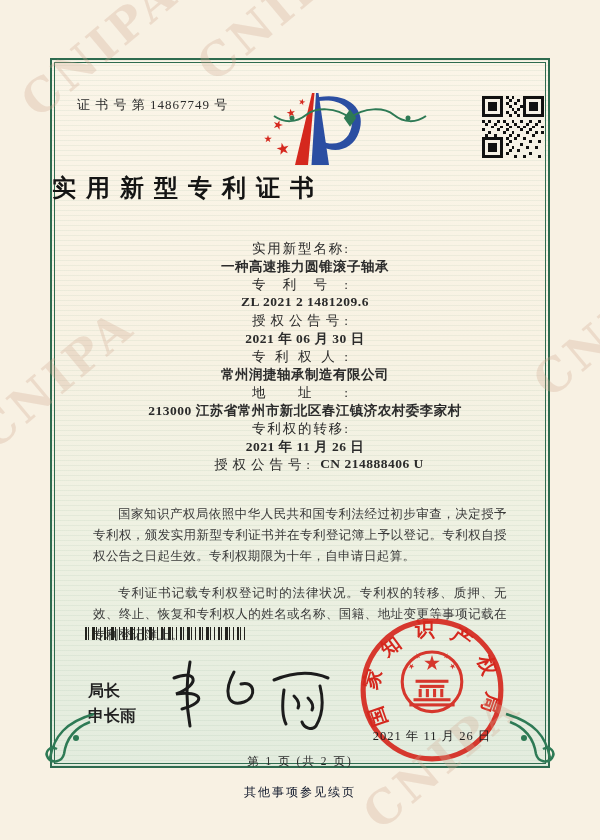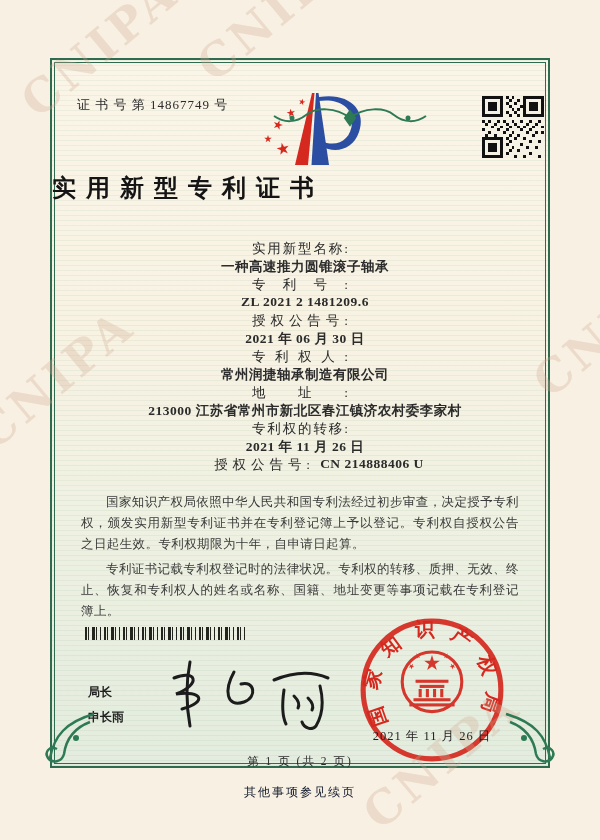--- a/index.html
+++ b/index.html
@@ -36,34 +36,34 @@
   }
   
   .fields{position:absolute; left:25px; right:25px; top:180px; font-size:13.5px;}
   .field-row{height:36px; display:flex; align-items:center;flex-direction:column;}
   .lbl{display:inline-block; width:96px; text-align:justify; text-align-last:justify; flex:none;}
   .val{margin-left:10px; letter-spacing:0.5px;font-weight:bold;}
   .grant-right{display:flex; margin-left:38px;}
   
   .paras{position:absolute; left:25px; right:25px; top:428px;
     font-size:12.5px; line-height:21px; text-align:justify; color:#3a3a3a; letter-spacing:0.4px;}
-  .paras p{margin:4px; text-indent:2em;}
+  .paras p{margin:16px; text-indent:2em;}
   
   .barcode{
     position:absolute; left:33px; top:567px; width:160px; height:13px;
     background:repeating-linear-gradient(90deg,
       #24241f 0 2px, transparent 2px 3px,
       #24241f 3px 4px, transparent 4px 7px,
       #24241f 7px 10px, transparent 10px 11px,
       #24241f 11px 12px, transparent 12px 15px,
       #24241f 15px 16px, transparent 16px 19px);
   }
   
-  .signer{position:absolute; left:36px; top:620px; font-family:Liberation Serif, serif;
-    font-size:12px; font-weight:bold; line-height:25px; color:#222;}
+  .signer{position:absolute; left:36px; top:620px; font-family:Liberation Mono, monospace;
+    font-size:16px; font-weight:bold; line-height:25px; color:#222;}
   .signature{position:absolute; left:110px; top:592px;}
   
   .seal{position:absolute; left:306px; top:556px; width:148px; height:148px;}
   .seal-date{position:absolute; left:300px; top:668px; width:160px; text-align:center;
     font-size:12.5px; letter-spacing:1px; color:#1e1e1e; z-index:4;}
   
   .page-info{position:absolute; left:0; top:694px; width:100%; text-align:center; font-size:11.5px; letter-spacing:2px;}
   .footer-note{position:absolute; left:0; top:784px; width:100%; text-align:center;
     font-size:12px; letter-spacing:2px; color:#0f172a;}
   

